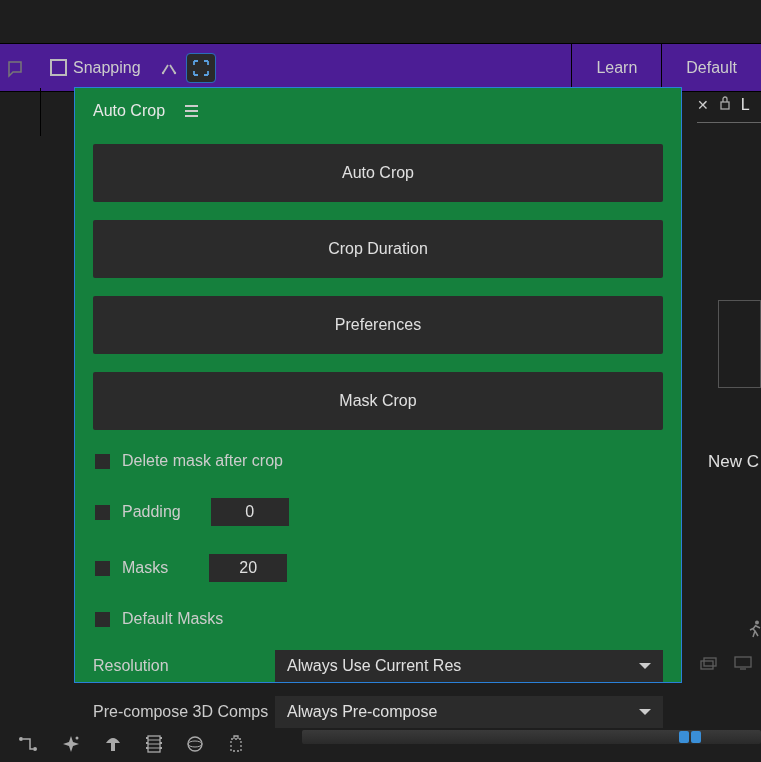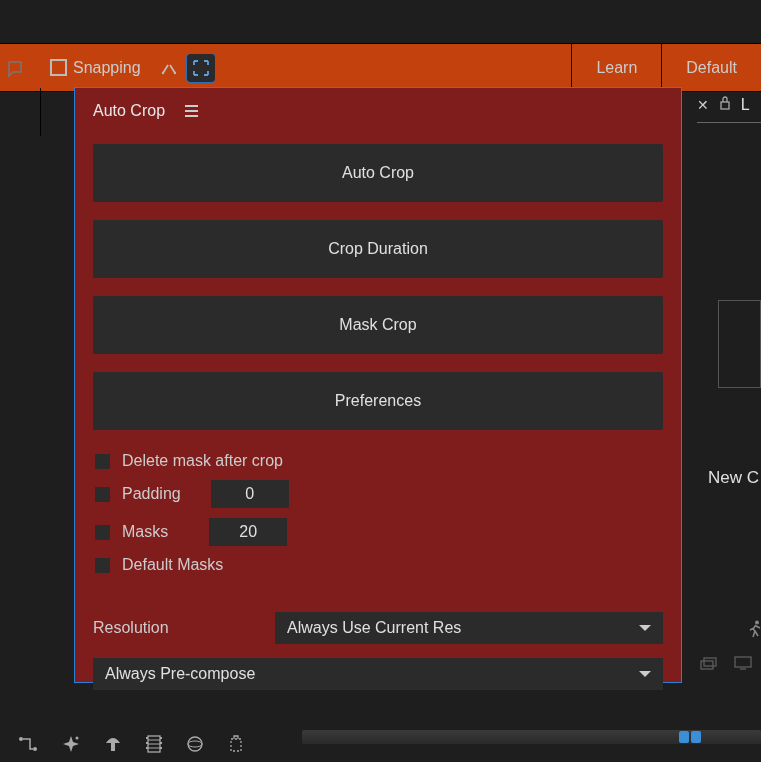--- a/index.html
+++ b/index.html
@@ -10,21 +10,21 @@
     background: #1e1e1e;
     border-bottom: 1px solid #000;
   }
   
   .toolbar {
     position: absolute;
     top: 44px;
     left: 0;
     width: 761px;
     height: 48px;
-    background: #c2410c;
+    background: #4c1d95;
     display: flex;
     align-items: flex-start;
     border-bottom: 1px solid #000;
   }
   
   .toolbar-left {
     display: flex;
     align-items: center;
     height: 100%;
   }
@@ -88,21 +88,21 @@
     border-left: 1px solid #000;
   }
   
   .panel {
     position: absolute;
     top: 87px;
     left: 74px;
     width: 608px;
     height: 596px;
     border: 1px solid #2a80d8;
-    background: #7f1d1d;
+    background: #15803d;
     padding: 14px 18px 18px 18px;
   }
   
   .panel-header {
     display: flex;
     align-items: center;
     gap: 20px;
     margin-bottom: 24px;
   }
   
@@ -131,21 +131,21 @@
     justify-content: center;
     font-size: 16px;
     color: #e0e0e0;
     margin-bottom: 18px;
     border-radius: 2px;
   }
   
   .option-row {
     display: flex;
     align-items: center;
-    margin-top: 10px;
+    margin-top: 28px;
     padding-left: 2px;
   }
   
   .checkbox {
     width: 15px;
     height: 15px;
     background: #2b2b2b;
     margin-right: 12px;
     flex-shrink: 0;
   }
@@ -231,21 +231,21 @@
     position: absolute;
     top: 300px;
     left: 718px;
     width: 43px;
     height: 88px;
     border: 1px solid #555;
   }
   
   .right-text {
     position: absolute;
-    top: 468px;
+    top: 452px;
     left: 708px;
     font-size: 17px;
     color: #e0e0e0;
     white-space: nowrap;
   }
   
   .right-bottom-icons {
     position: absolute;
     top: 656px;
     left: 700px;
@@ -353,22 +353,22 @@
     <span class="panel-title">Auto Crop</span>
     <div class="hamburger">
       <span></span>
         <span></span>
         <span></span>
     </div>
   </div>
 
   <div class="big-btn">Auto Crop</div>
   <div class="big-btn">Crop Duration</div>
+  <div class="big-btn">Preferences</div>
   <div class="big-btn">Mask Crop</div>
-  <div class="big-btn">Preferences</div>
 
   <div class="option-row" style="margin-top:22px;">
     <div class="checkbox"></div>
     <span class="opt-label">Delete mask after crop</span>
   </div>
 
   <div class="option-row">
     <div class="checkbox"></div>
     <span class="opt-label">Padding</span>
     <div class="num-input">
@@ -382,29 +382,30 @@
     <div class="num-input n2">
         <span>20</span>
       </div>
   </div>
 
   <div class="option-row">
     <div class="checkbox"></div>
     <span class="opt-label">Default Masks</span>
   </div>
 
-  <div class="dropdown-row" style="margin-top:38px;">
+  <div class="dropdown-row" style="margin-top:22px;">
     <span class="dd-label">Resolution</span>
     <div class="dropdown">
       <span>Always Use Current Res</span>
       <div class="dd-arrow"></div>
     </div>
   </div>
 
   <div class="dropdown-row">
+    <span class="dd-label">Pre-compose 3D Comps</span>
     <div class="dropdown">
       <span>Always Pre-compose</span>
       <div class="dd-arrow"></div>
     </div>
   </div>
 </div>
 
 <div class="right-side">
   <div class="right-tab-row">
     <span class="close-x">✕</span>

